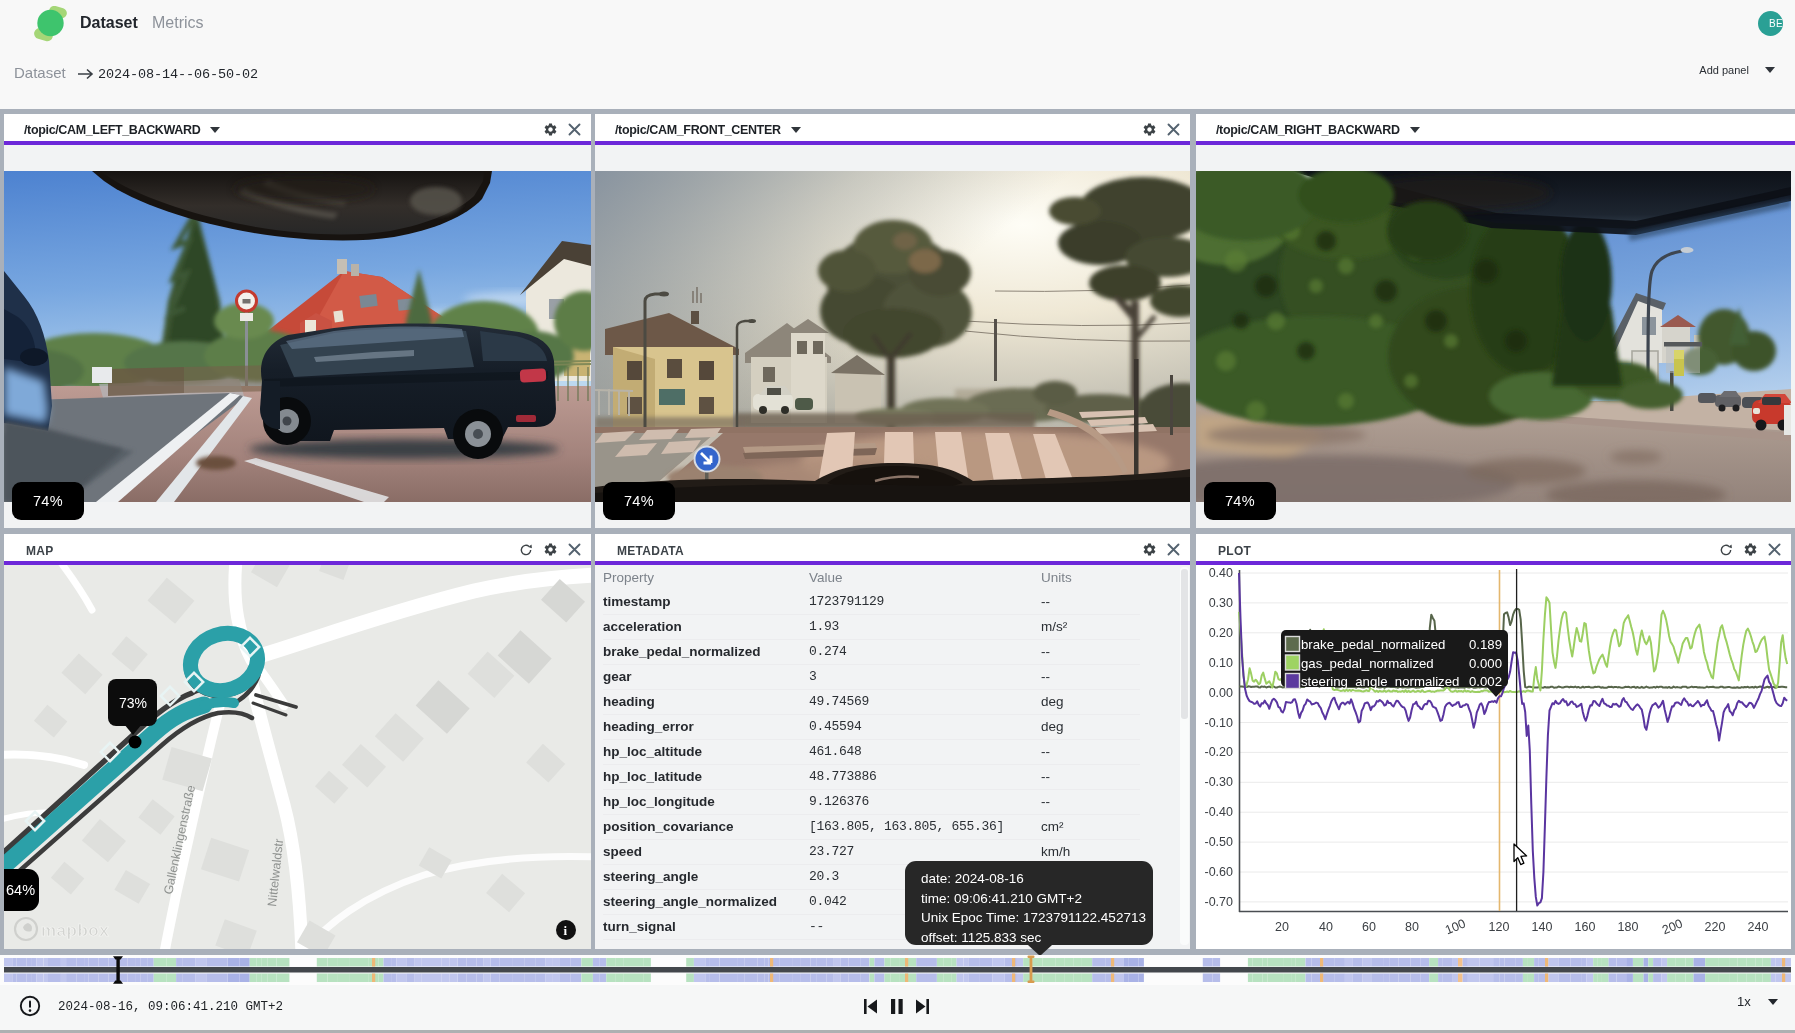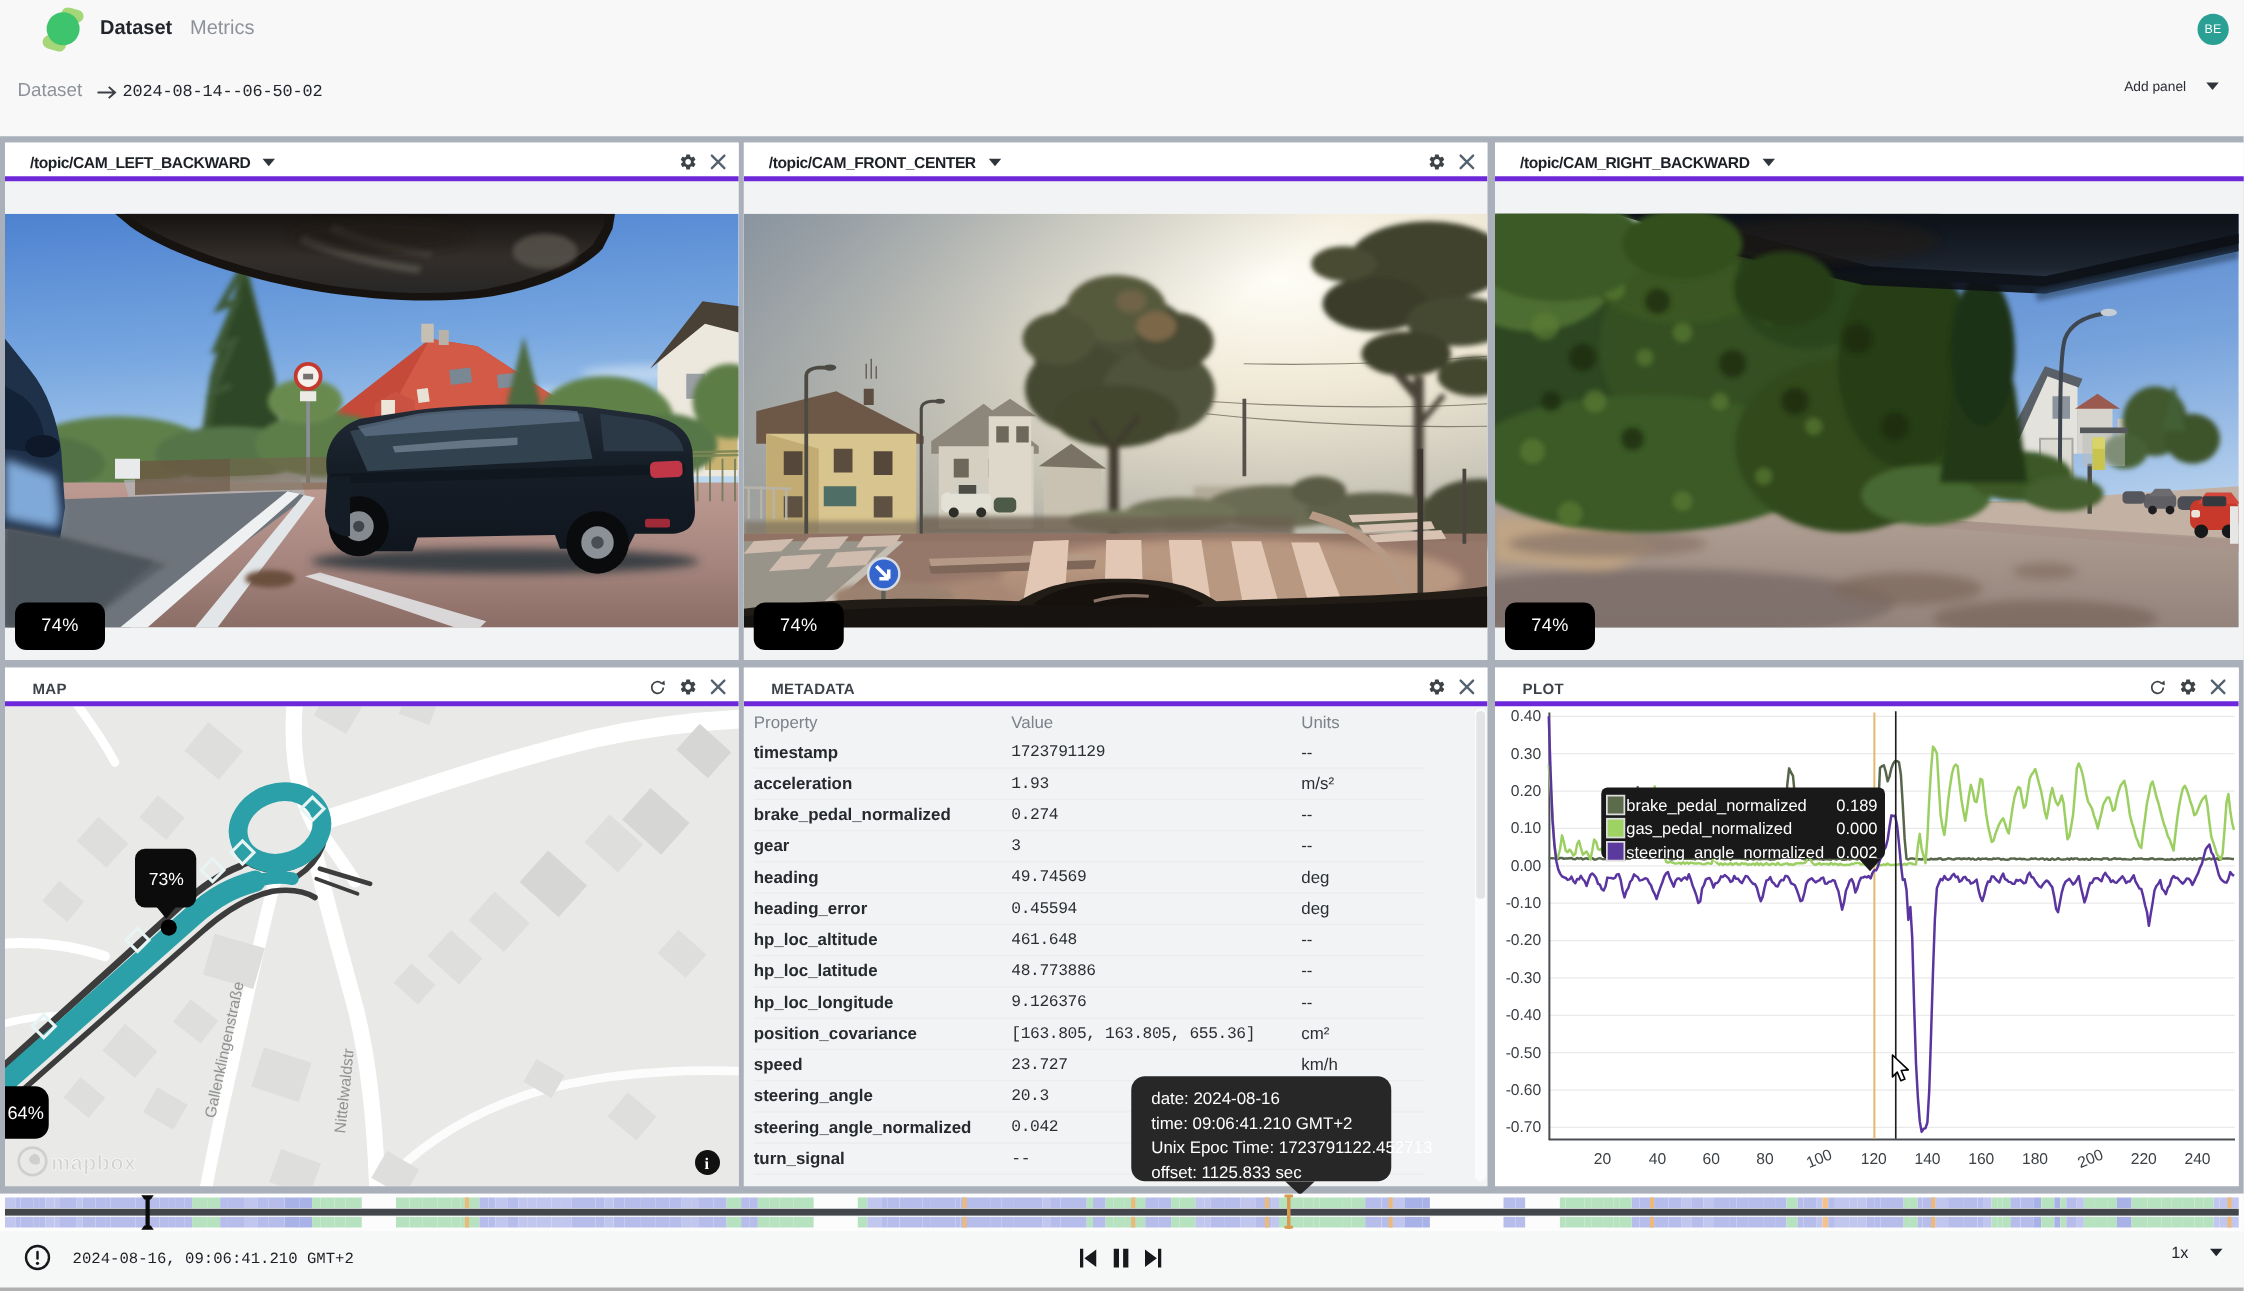--- a/index.html
+++ b/index.html
@@ -12,21 +12,21 @@
 .caret{display:inline-block;width:0;height:0;border-left:5px solid transparent;border-right:5px solid transparent;border-top:6px solid #30353b;vertical-align:middle;margin-left:10px;margin-bottom:2px}
 .hicons{position:absolute;right:10px;top:8px;display:flex;gap:10px;align-items:center}
 .pct{position:absolute;left:8px;bottom:8px;background:#000;color:#fff;border-radius:9px;font-size:14.5px;padding:11px 21px;letter-spacing:.3px}
 .img{position:absolute;left:0}
 #topbar{position:absolute;left:0;top:0;width:1795px;height:109px;background:#f8f8f8}
 .toplink{font-size:16px;font-weight:bold;color:#22262c}
 .toplink.gray{color:#8d929a;font-weight:normal}
 #bc{position:absolute;left:14px;top:64px;font-size:15px;color:#8d929a}
 #bcval{font-family:"Liberation Mono",monospace;font-size:13.5px;color:#22262c;letter-spacing:-.1px}
 #addpanel{position:absolute;right:20px;top:64px;font-size:11px;color:#2a2e34}
-#avatar{position:absolute;left:1758px;top:11px;width:25px;height:25px;border-radius:50%;background:#2aa095;color:#fff;font-size:10px;text-align:center;line-height:25px;letter-spacing:.3px}
+#avatar{position:absolute;left:1758px;top:11px;width:25px;height:25px;border-radius:50%;background:#2aa095;color:#fff;font-size:10px;text-align:right;line-height:25px;letter-spacing:.3px}
 #botbar{position:absolute;left:0;top:985px;width:1795px;height:48px;background:#f6f7f7;border-bottom:3px solid #aeb0b2}
 #bottime{position:absolute;left:58px;top:1000px;font-family:"Liberation Mono",monospace;font-size:12.5px;color:#1c1f23}
 #speed{position:absolute;left:1737px;top:994px;font-size:13px;color:#22262c}
 #tlwrap{position:absolute;left:0;top:955px;width:1795px;height:30px;background:#fcfcfc}
 .tooltipbox{position:absolute;background:#272727;border-radius:11px;color:#fff}
 table.meta{border-collapse:collapse;font-size:13.5px}
 table.meta td{height:25px;border-bottom:1px solid #ececee;padding:0}
 td.prop{font-weight:bold;color:#26292e;width:206px}
 td.val{font-family:"Liberation Mono",monospace;color:#2b2f34;width:232px;font-size:13px;letter-spacing:-.3px}
 td.unit{color:#2b2f34;width:99px}
@@ -861,21 +861,21 @@
           </svg>
           <svg width="15" height="15" viewBox="0 0 24 24">
             <path fill="#3d4347" d="M19.14,12.94c0.04-0.3,0.06-0.61,0.06-0.94c0-0.32-0.02-0.64-0.07-0.94l2.03-1.58c0.18-0.14,0.23-0.41,0.12-0.61l-1.92-3.32c-0.12-0.22-0.37-0.29-0.59-0.22l-2.39,0.96c-0.5-0.38-1.03-0.7-1.62-0.94L14.4,2.81c-0.04-0.24-0.24-0.41-0.48-0.41h-3.84c-0.24,0-0.43,0.17-0.47,0.41L9.25,5.35C8.66,5.59,8.12,5.92,7.63,6.29L5.24,5.33c-0.22-0.08-0.47,0-0.59,0.22L2.74,8.87C2.62,9.08,2.66,9.34,2.86,9.48l2.03,1.58C4.84,11.36,4.8,11.69,4.8,12s0.02,0.64,0.07,0.94l-2.03,1.58c-0.18,0.14-0.23,0.41-0.12,0.61l1.92,3.32c0.12,0.22,0.37,0.29,0.59,0.22l2.39-0.96c0.5,0.38,1.03,0.7,1.62,0.94l0.36,2.54c0.05,0.24,0.24,0.41,0.48,0.41h3.84c0.24,0,0.44-0.17,0.47-0.41l0.36-2.54c0.59-0.24,1.13-0.56,1.62-0.94l2.39,0.96c0.22,0.08,0.47,0,0.59-0.22l1.92-3.32c0.12-0.22,0.07-0.47-0.12-0.61L19.14,12.94z M12,15.6c-1.98,0-3.6-1.62-3.6-3.6s1.62-3.6,3.6-3.6s3.6,1.62,3.6,3.6S13.98,15.6,12,15.6z"></path>
           </svg>
           <svg width="13" height="13" viewBox="0 0 13 13">
             <path d="M1.5,1.5 L11.5,11.5 M11.5,1.5 L1.5,11.5" stroke="#54626f" stroke-width="1.9" stroke-linecap="round"></path>
           </svg>
         </div>
       </div>
 </div>
-<div class="tooltipbox" style="left:905px;top:861px;width:208px;height:84px;font-size:13.5px;line-height:19.5px;padding:8px 0 0 16px;white-space:nowrap;overflow:visible">
+<div class="tooltipbox" style="left:905px;top:861px;width:248px;height:84px;font-size:13.5px;line-height:19.5px;padding:8px 0 0 16px;white-space:nowrap;overflow:visible">
 date: 2024-08-16<br>time: 09:06:41.210 GMT+2<br>Unix Epoc Time: 1723791122.452713<br>offset: 1125.833 sec
 <svg class="abs" style="left:123px;top:84px" width="24" height="11" viewBox="0 0 24 11">
         <path d="M0,0 H24 L12,11 Z" fill="#272727"></path>
       </svg></div>
 <div id="tlwrap"><svg width="1795" height="30" viewBox="0 0 1795 30">
         <g transform="translate(0,3)">
           <rect x="4.0" y="0" width="8.3" height="8.5" fill="#c0c6ee"></rect>
           <rect x="12.3" y="0" width="4.1" height="8.5" fill="#b6bdea"></rect>
           <rect x="16.4" y="0" width="10.2" height="8.5" fill="#b6bdea"></rect>
           <rect x="26.6" y="0" width="5.3" height="8.5" fill="#b6bdea"></rect>

